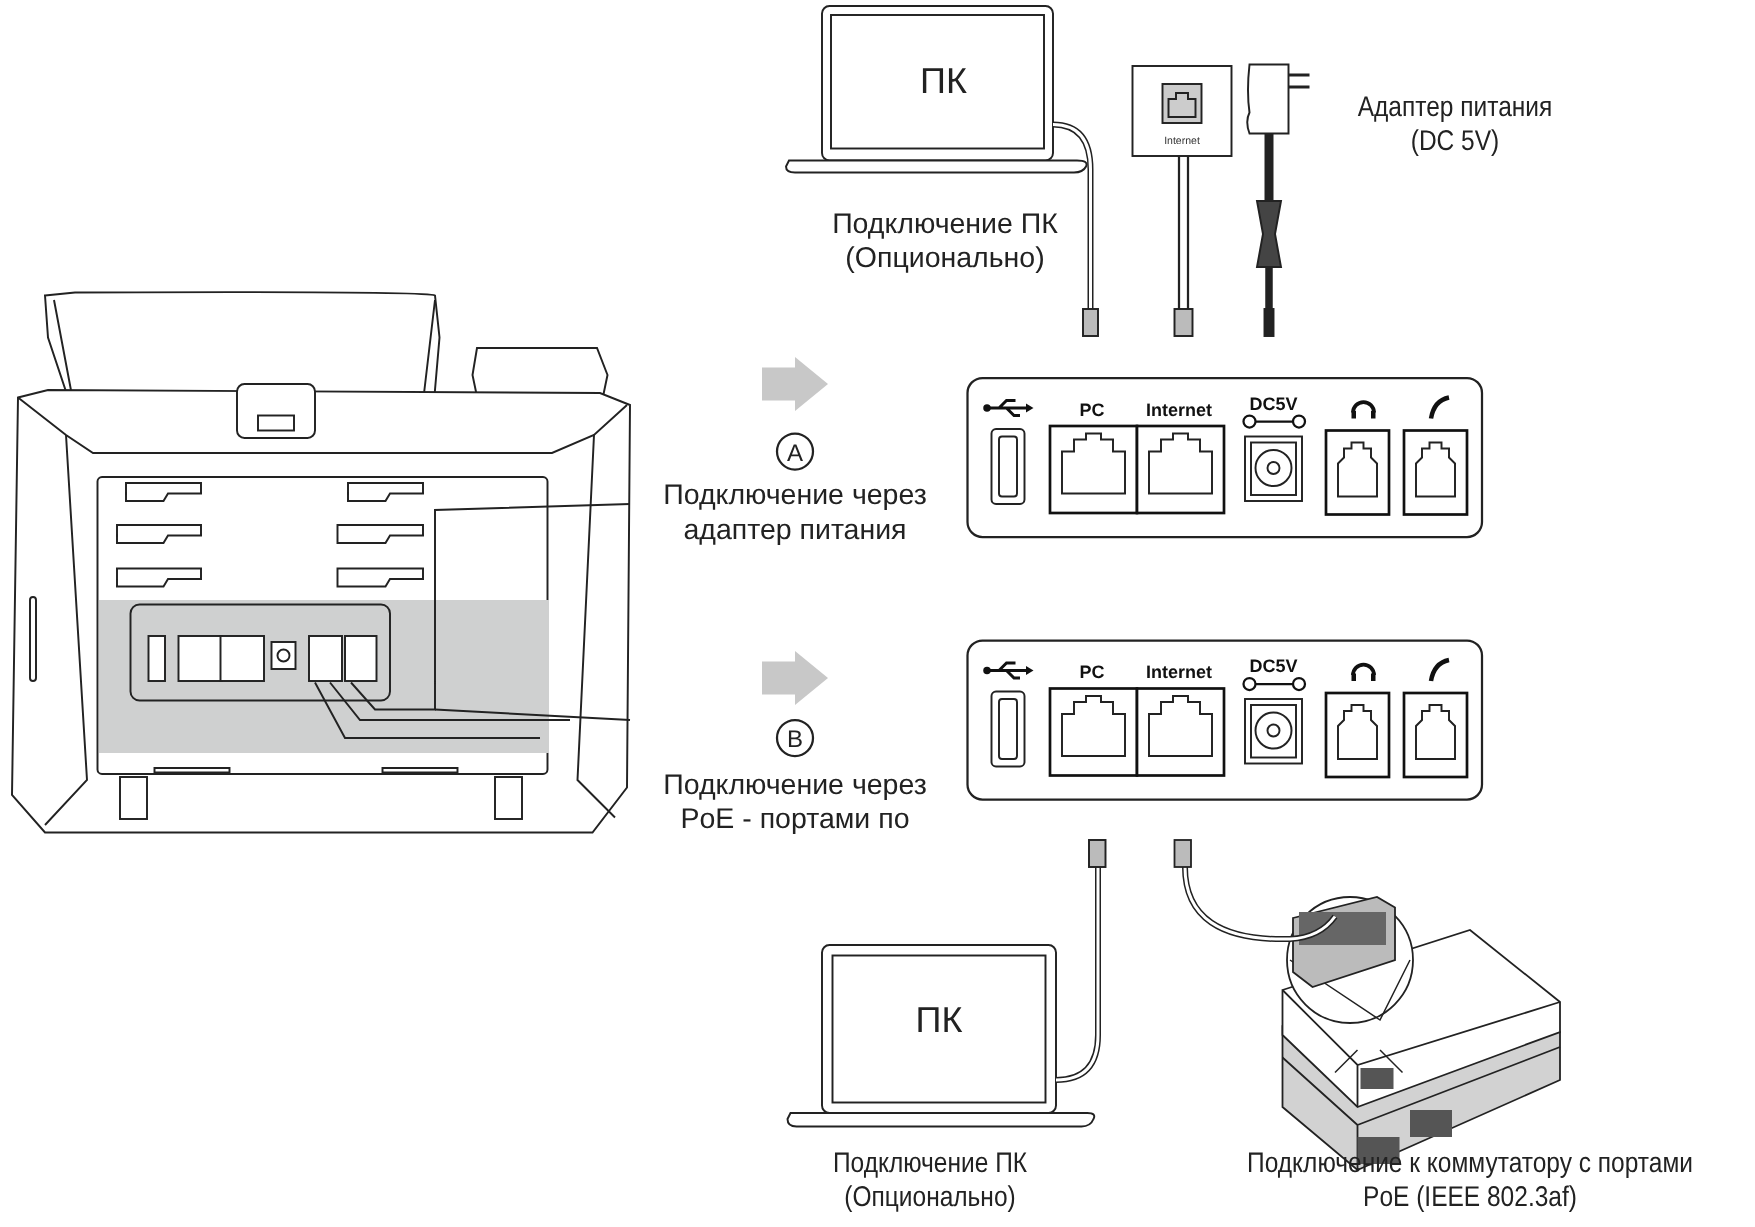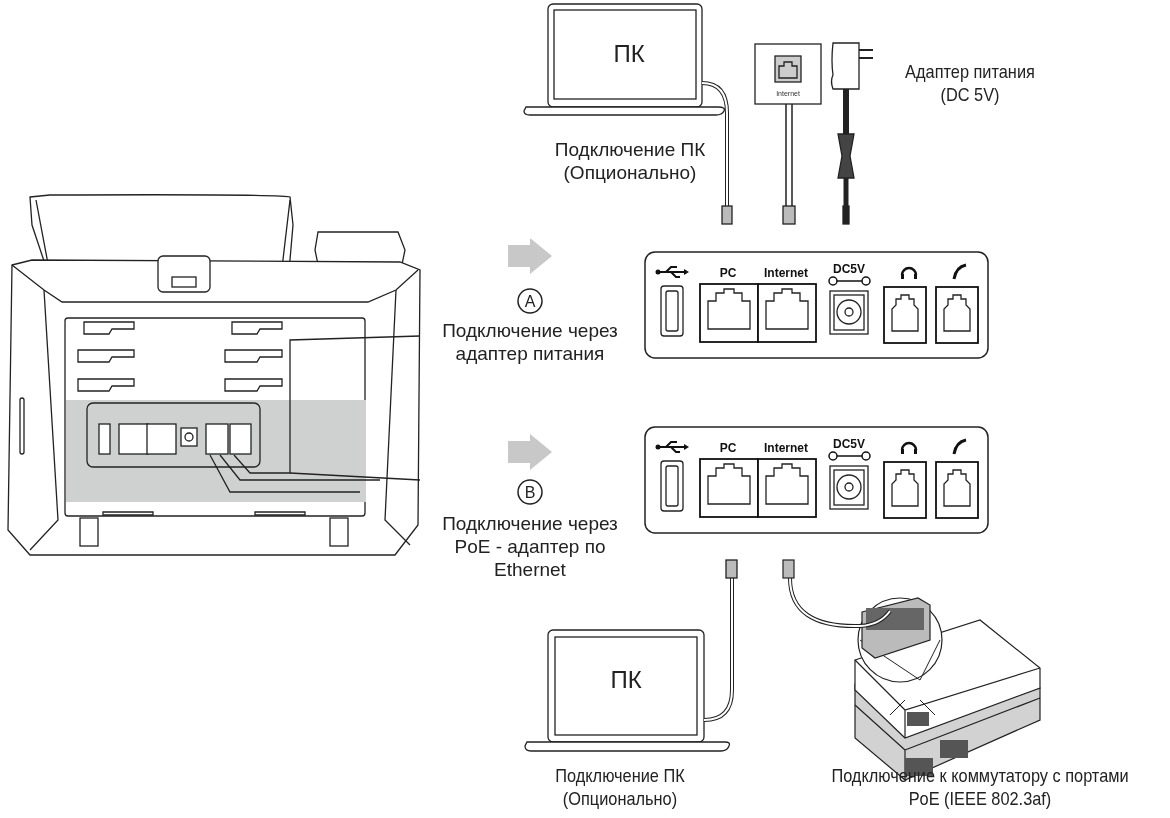--- a/index.html
+++ b/index.html
@@ -209,22 +209,21 @@
   <div>(DC 5V)</div>
 </div>
 
 <div class="lbl" style="left:420px;top:319px;width:220px;">
   <div>Подключение через</div>
   <div>адаптер питания</div>
 </div>
 
 <div class="lbl" style="left:420px;top:512px;width:220px;">
   <div>Подключение через</div>
-  <div>PoE - адаптер по</div>
-  <div>Ethernet</div>
+  <div>PoE - портами по</div>
 </div>
 
 <div class="lbl cond" style="left:520px;top:764px;width:200px;">
   <div>Подключение ПК</div>
   <div>(Опционально)</div>
 </div>
 
 <div class="lbl cond" style="left:750px;top:764px;width:460px;">
   <div>Подключение к коммутатору с портами</div>
   <div>PoE (IEEE 802.3af)</div>

